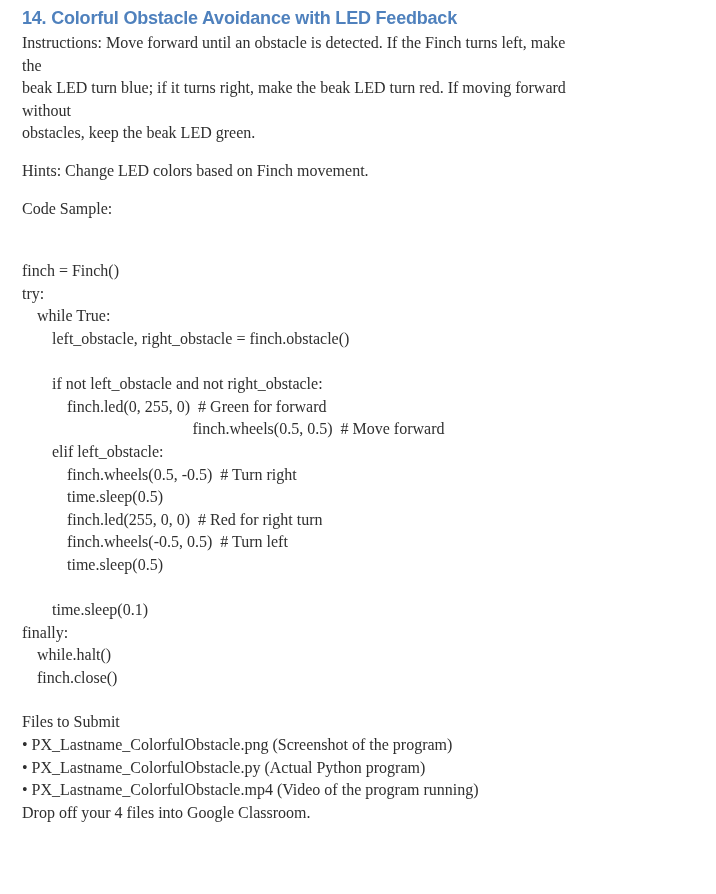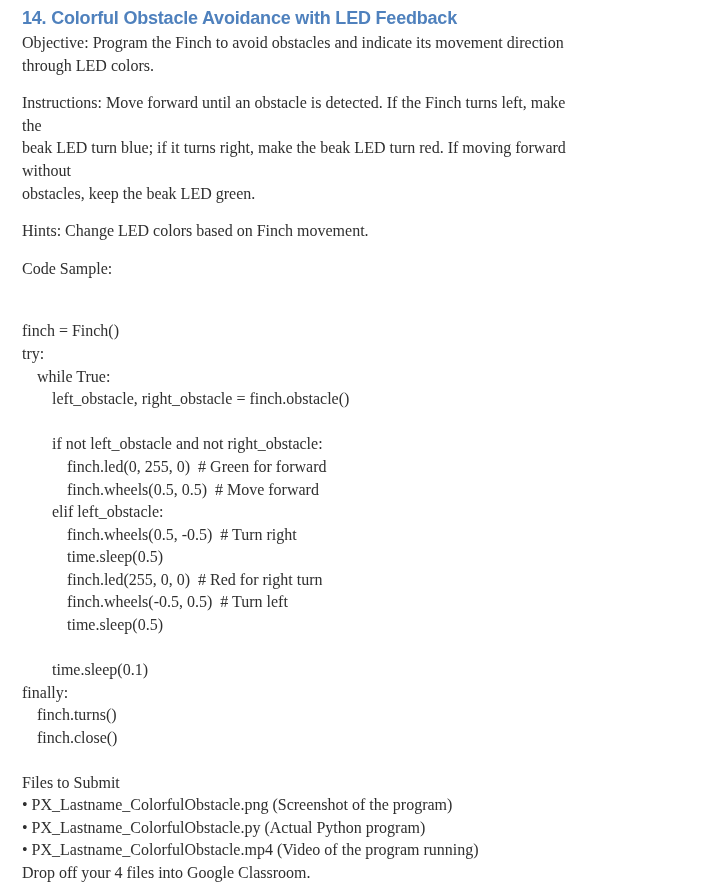--- a/index.html
+++ b/index.html
@@ -55,50 +55,48 @@
     margin-right: 4px;
   }
 </style>
 </head>
 <body>
 
 <main class="doc">
 
   <h1 class="doc-title">14. Colorful Obstacle Avoidance with LED Feedback</h1>
 
-  <p class="para">Objective: Program the Finch to avoid obstacles and indicate its movement direction
-through LED colors.</p>
 
   <p class="para">Instructions: Move forward until an obstacle is detected. If the Finch turns left, make the
 beak LED turn blue; if it turns right, make the beak LED turn red. If moving forward without
 obstacles, keep the beak LED green.</p>
 
   <p class="para">Hints: Change LED colors based on Finch movement.</p>
 
   <p class="para">Code Sample:</p>
 
   <div class="code-block">
       <div class="code-line" style="padding-left: 0px;">finch = Finch()</div>
       <div class="code-line" style="padding-left: 0px;">try:</div>
       <div class="code-line" style="padding-left: 15px;">while True:</div>
       <div class="code-line" style="padding-left: 30px;">left_obstacle, right_obstacle = finch.obstacle()</div>
       <div class="code-line" style="padding-left: 0px;"></div>
       <div class="code-line" style="padding-left: 30px;">if not left_obstacle and not right_obstacle:</div>
       <div class="code-line" style="padding-left: 45px;">finch.led(0, 255, 0)  # Green for forward</div>
-      <div class="code-line" style="padding-left: 45px;">finch.wheels(0.5, 0.5)  # Move forward</div>
+      <div class="code-line" style="padding-left: 45px; text-align: center;">finch.wheels(0.5, 0.5)  # Move forward</div>
       <div class="code-line" style="padding-left: 30px;">elif left_obstacle:</div>
       <div class="code-line" style="padding-left: 45px;">finch.wheels(0.5, -0.5)  # Turn right</div>
       <div class="code-line" style="padding-left: 45px;">time.sleep(0.5)</div>
       <div class="code-line" style="padding-left: 45px;">finch.led(255, 0, 0)  # Red for right turn</div>
       <div class="code-line" style="padding-left: 45px;">finch.wheels(-0.5, 0.5)  # Turn left</div>
       <div class="code-line" style="padding-left: 45px;">time.sleep(0.5)</div>
       <div class="code-line" style="padding-left: 0px;"></div>
       <div class="code-line" style="padding-left: 30px;">time.sleep(0.1)</div>
       <div class="code-line" style="padding-left: 0px;">finally:</div>
-      <div class="code-line" style="padding-left: 15px;">finch.turns()</div>
+      <div class="code-line" style="padding-left: 15px;">while.halt()</div>
       <div class="code-line" style="padding-left: 15px;">finch.close()</div>
     </div>
 
   <div class="files-block">
 
     <p class="files-heading">Files to Submit</p>
 
     <div>
         <div class="file-item"><span class="file-bullet">•</span><span>PX_Lastname_ColorfulObstacle.png (Screenshot of the program)</span></div>
         <div class="file-item"><span class="file-bullet">•</span><span>PX_Lastname_ColorfulObstacle.py (Actual Python program)</span></div>

